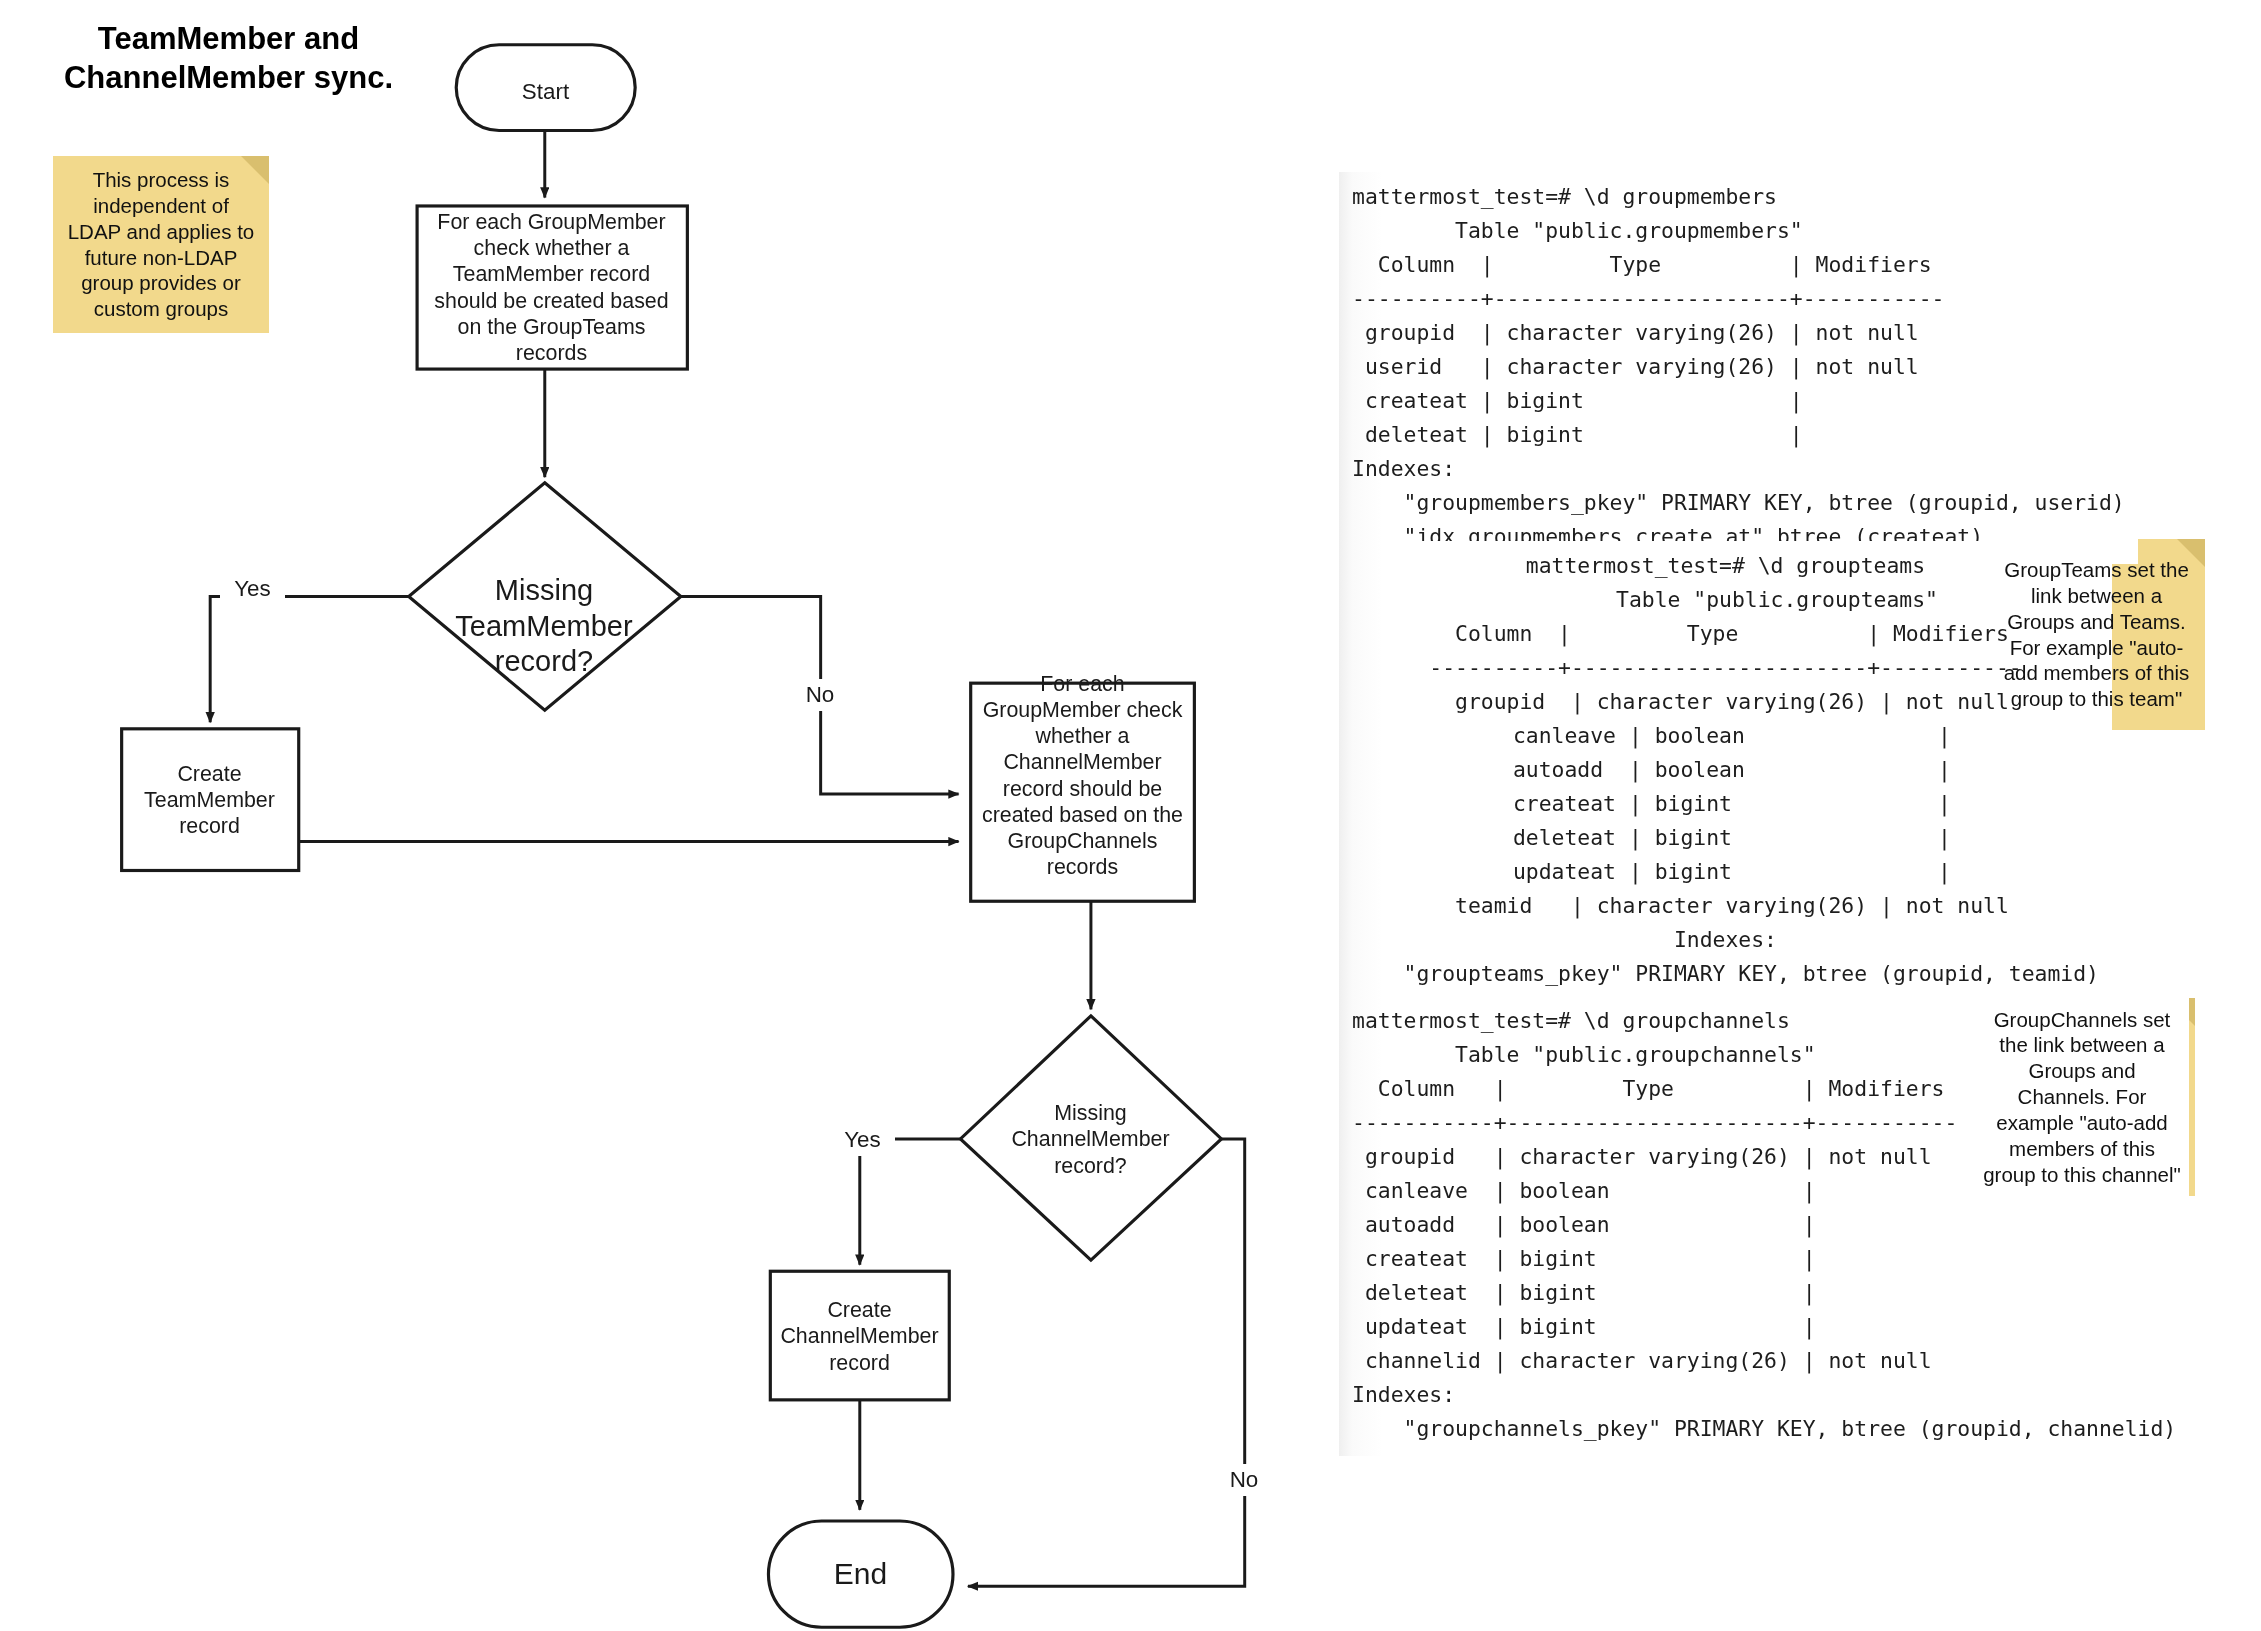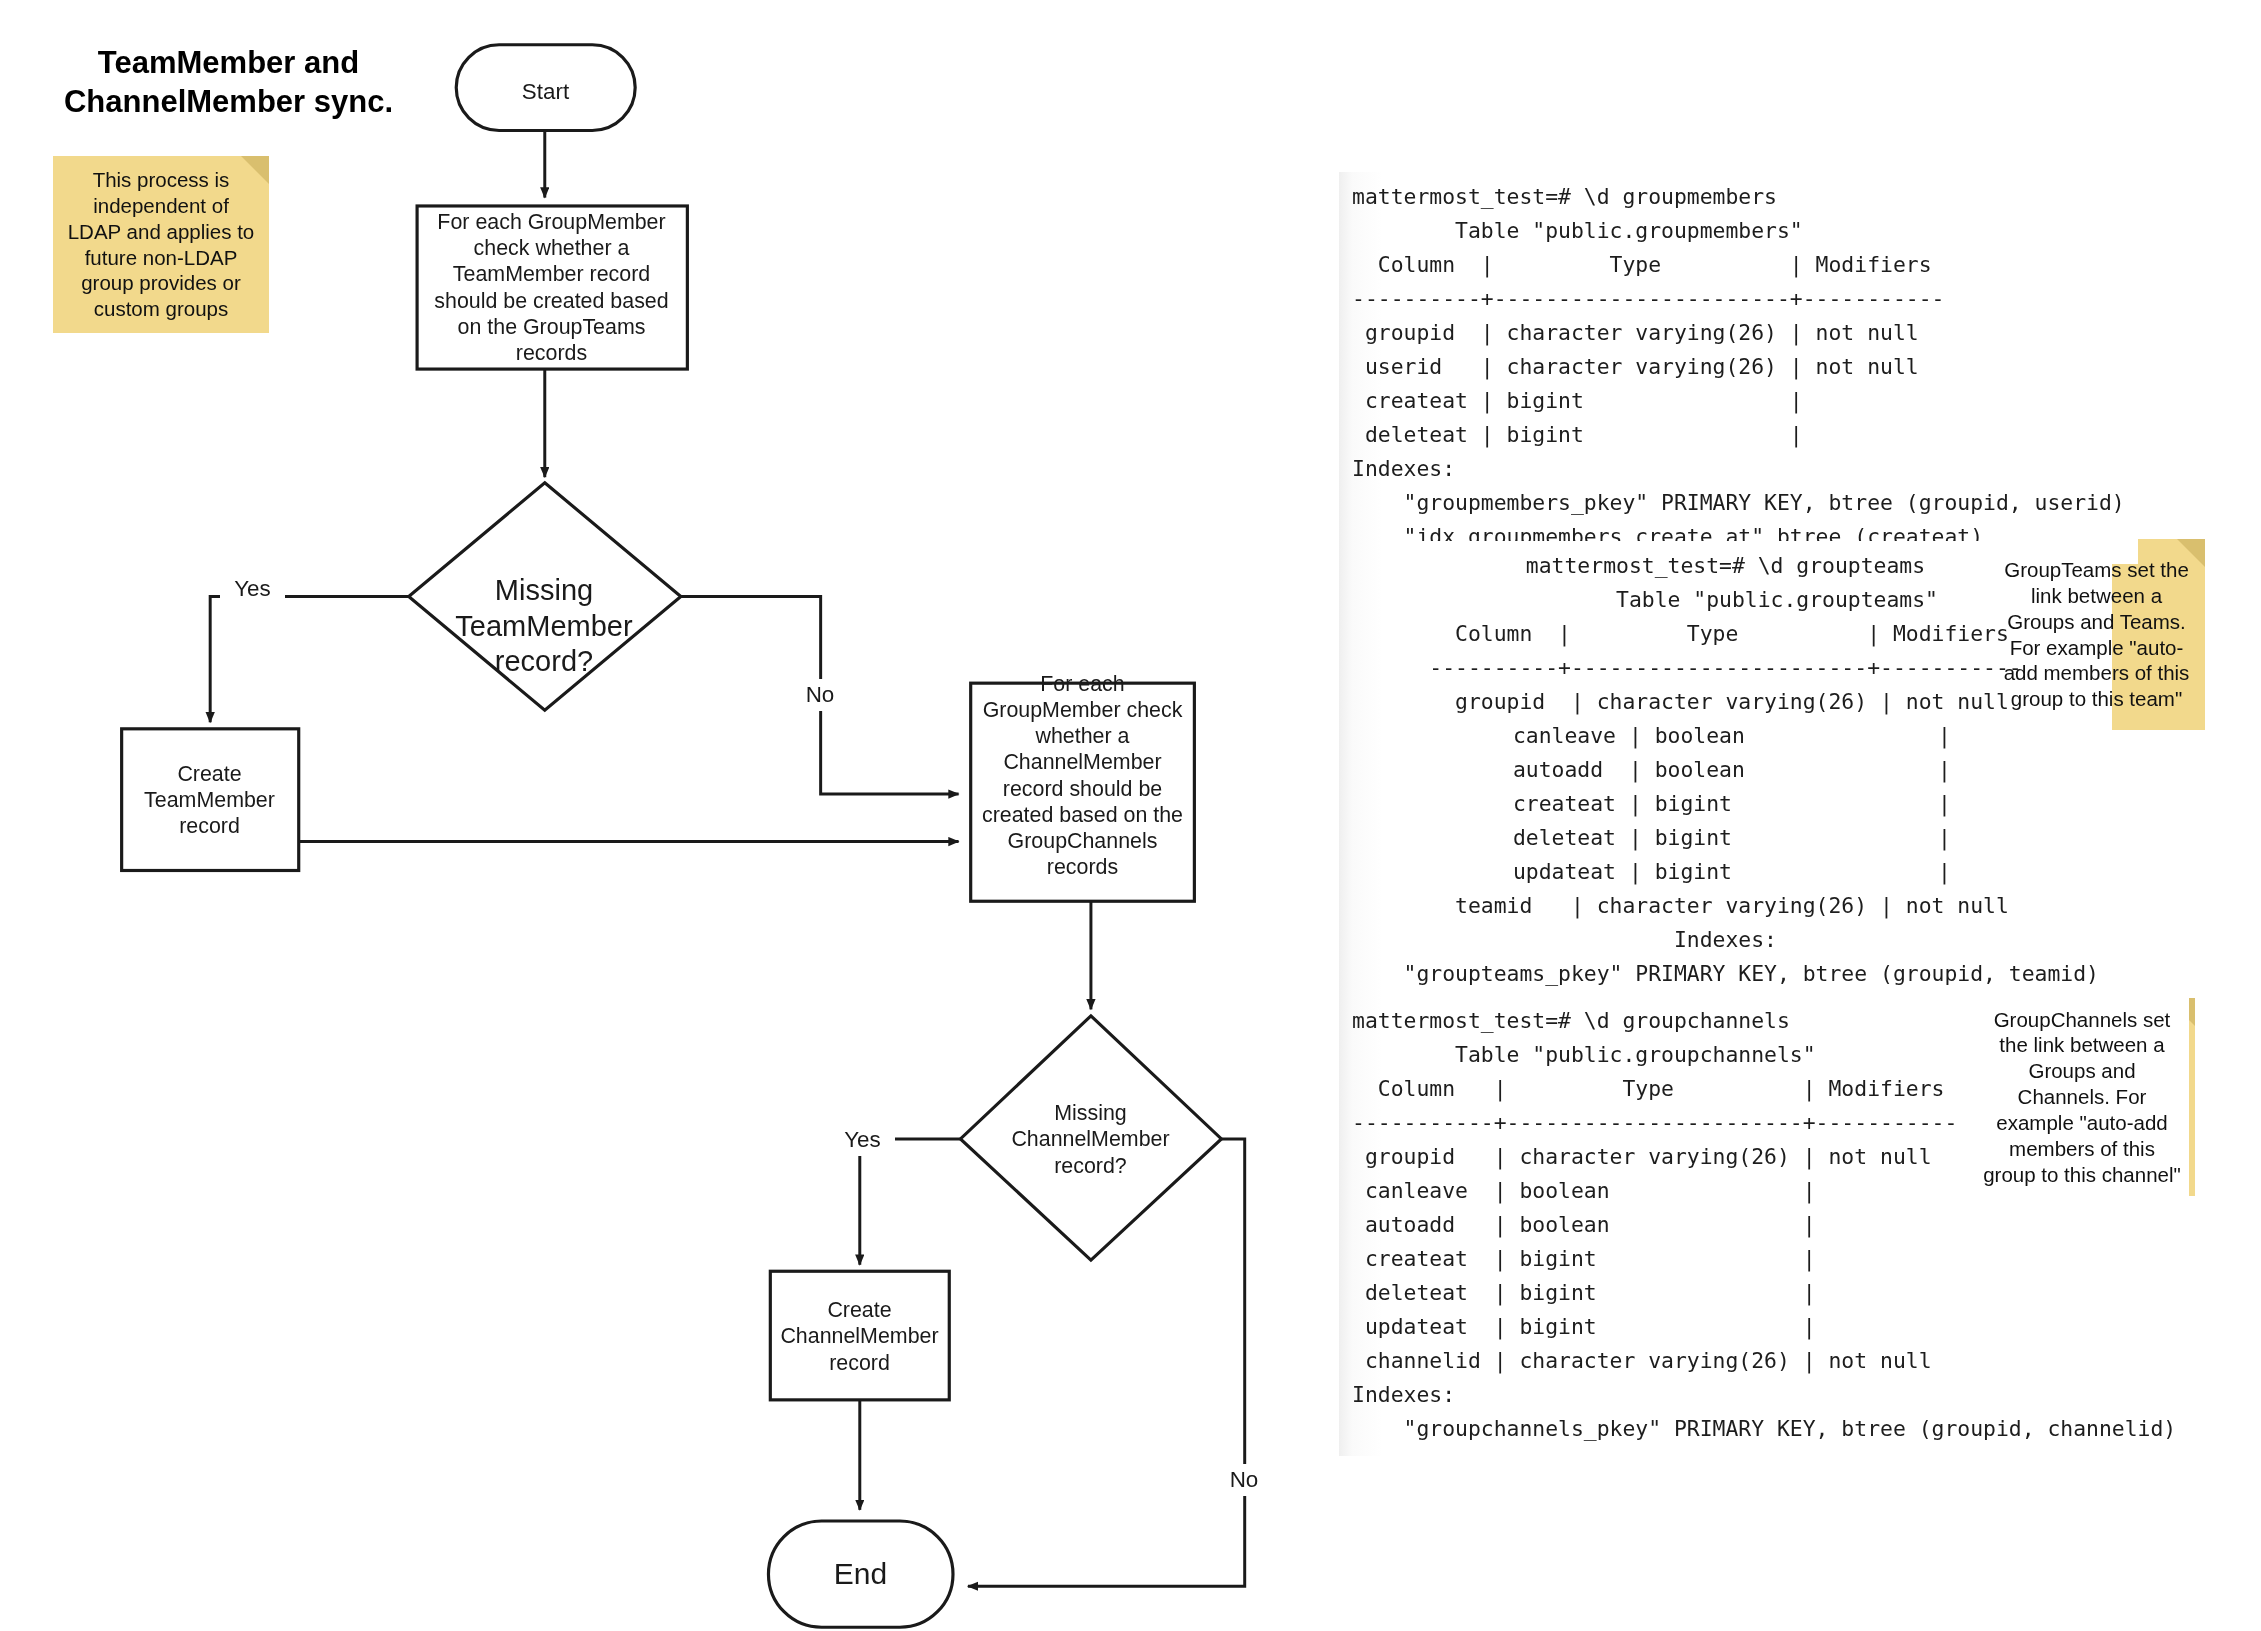--- a/index.html
+++ b/index.html
@@ -15,21 +15,20 @@
   .node-label{
     position:absolute;display:flex;align-items:center;justify-content:center;
     text-align:center;line-height:1.22;color:#1a1a1a;pointer-events:none;
     white-space:pre-line;
   }
 
   .title{
     position:absolute;left:56px;top:18.6px;width:345px;
     font-size:31px;font-weight:bold;text-align:center;line-height:1.28;
     color:#000;
-    margin-top:24px;
   }
 
   
   .note{position:absolute;box-sizing:border-box;
         background:#f2d98c;
         display:flex;align-items:center;justify-content:center;
         text-align:center;line-height:1.26;font-size:20.5px;color:#111;
         padding:9.3px 11.2px;margin-top:23px;}
   .note .fold{position:absolute;top:0;right:0;width:28px;height:28px;
         background:#d9bf6e;clip-path:polygon(0 0,100% 0,100% 100%);}

